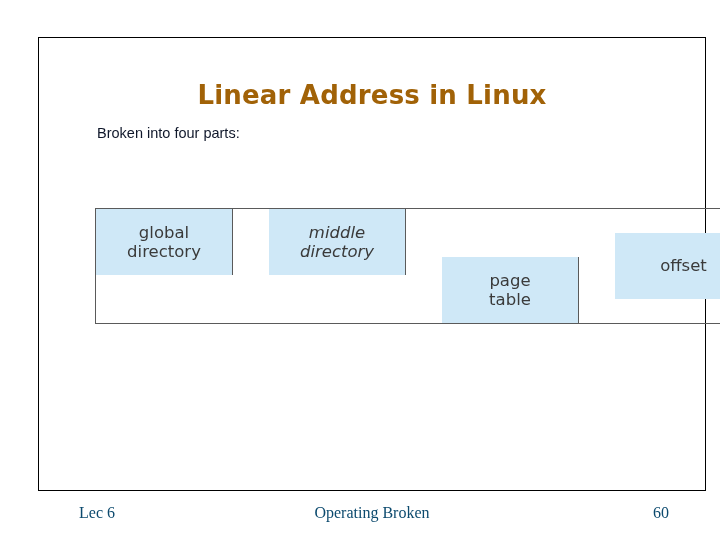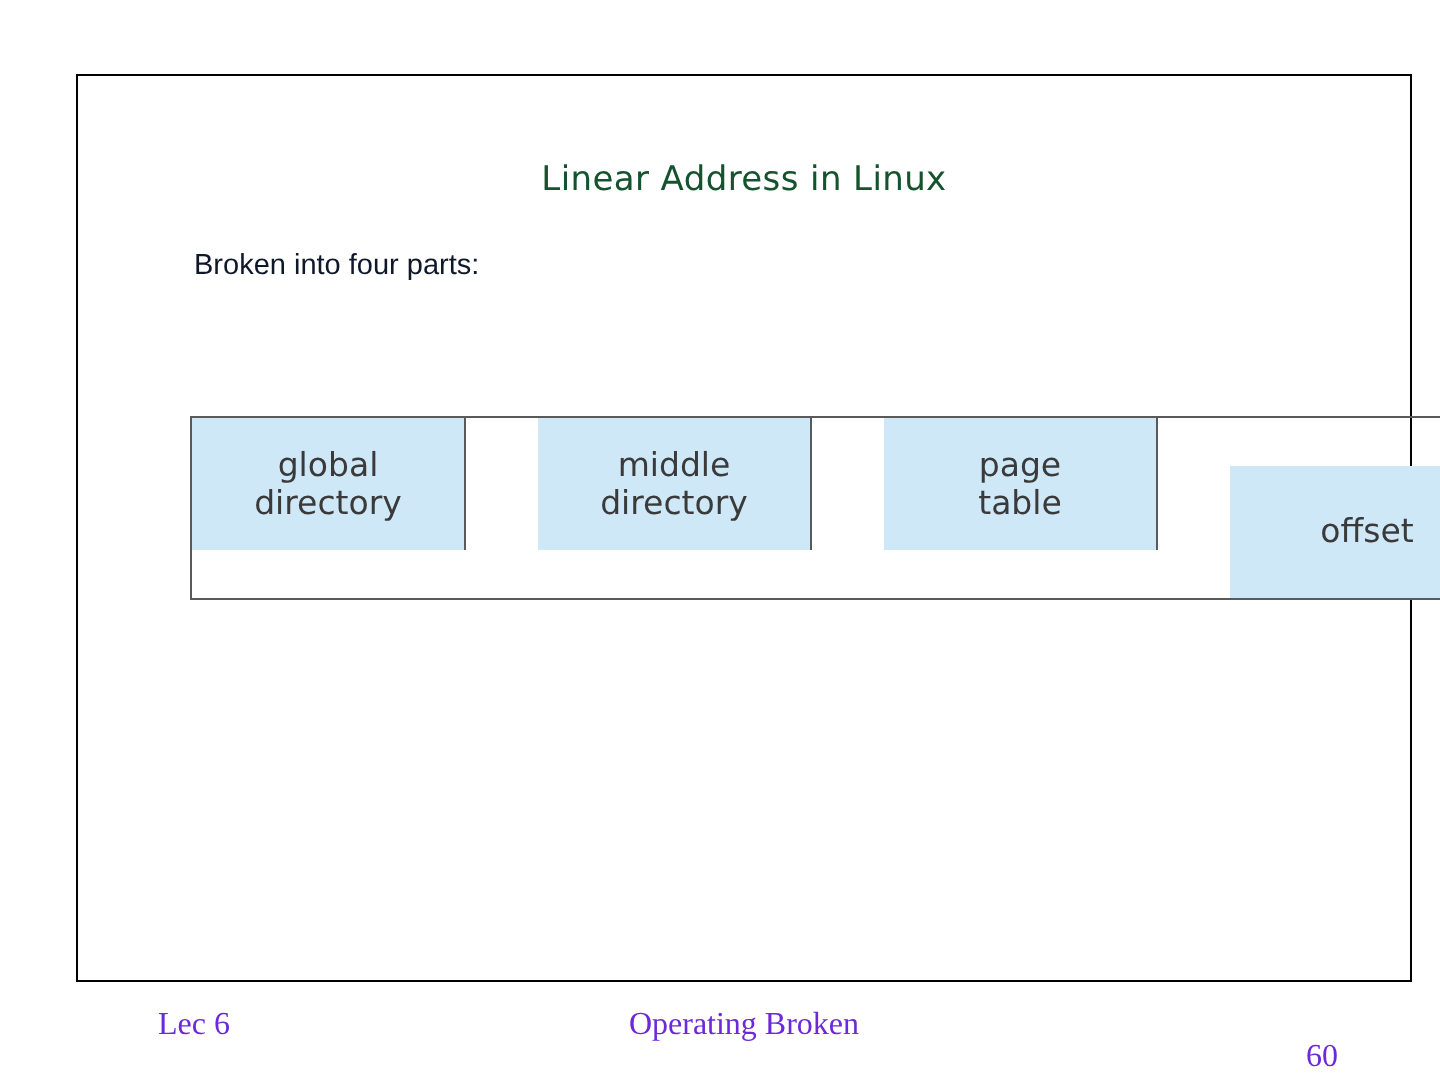--- a/index.html
+++ b/index.html
@@ -24,23 +24,23 @@
     box-sizing: border-box;
     background: #ffffff;
   }
   .slide-title {
     position: absolute;
     left: 0;
     top: 42px;
     width: 100%;
     text-align: center;
     font-family: "DejaVu Sans", sans-serif;
-    font-size: 17px;
-    font-weight: normal;
-    color: #14532d;
+    font-size: 26px;
+    font-weight: bold;
+    color: #a16207;
     letter-spacing: 0.2px;
   }
   .subtitle {
     position: absolute;
     left: 58px;
     top: 87px;
     font-family: "Liberation Sans", sans-serif;
     font-size: 14.5px;
     color: #0f172a;
   }
@@ -65,50 +65,50 @@
     font-family: "DejaVu Sans", sans-serif;
     font-size: 16.5px;
     color: #3a3a3a;
     line-height: 1.18;
     padding: 0 6px;
   }
   .field:last-child {
     border-right: none;
   }
   .f-global { width: 137px; }
-  .f-middle { width: 137px; }
-  .f-page   { width: 137px; }
+  .f-middle { width: 137px; font-style: italic; }
+  .f-page   { width: 137px; margin-top: 48px; }
   .f-offset { width: 137px; margin-top: 24px; }
 
   .footer {
     position: absolute;
     left: 0;
     top: 466px;
     width: 100%;
     height: 24px;
     font-family: "Liberation Serif", serif;
     font-size: 16px;
-    color: #6d28d9;
+    color: #0c4a6e;
   }
   .footer-left {
     position: absolute;
     left: 40px;
     top: 0;
   }
   .footer-center {
     position: absolute;
     left: 0;
     top: 0;
     width: 100%;
     text-align: center;
   }
   .footer-right {
     position: absolute;
     right: 36px;
-    top: 16px;
+    top: 0;
     text-align: right;
   }
 </style>
 </head>
 <body>
 
 <div class="slide">
 
   <div class="slide-title">Linear Address in Linux</div>
 

